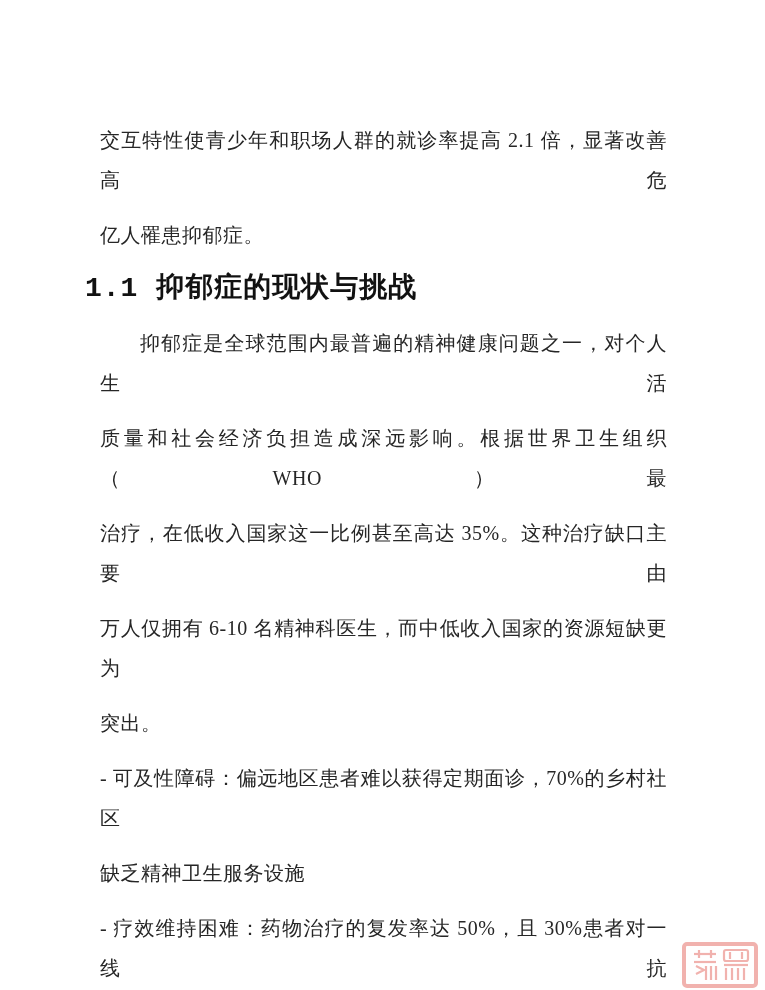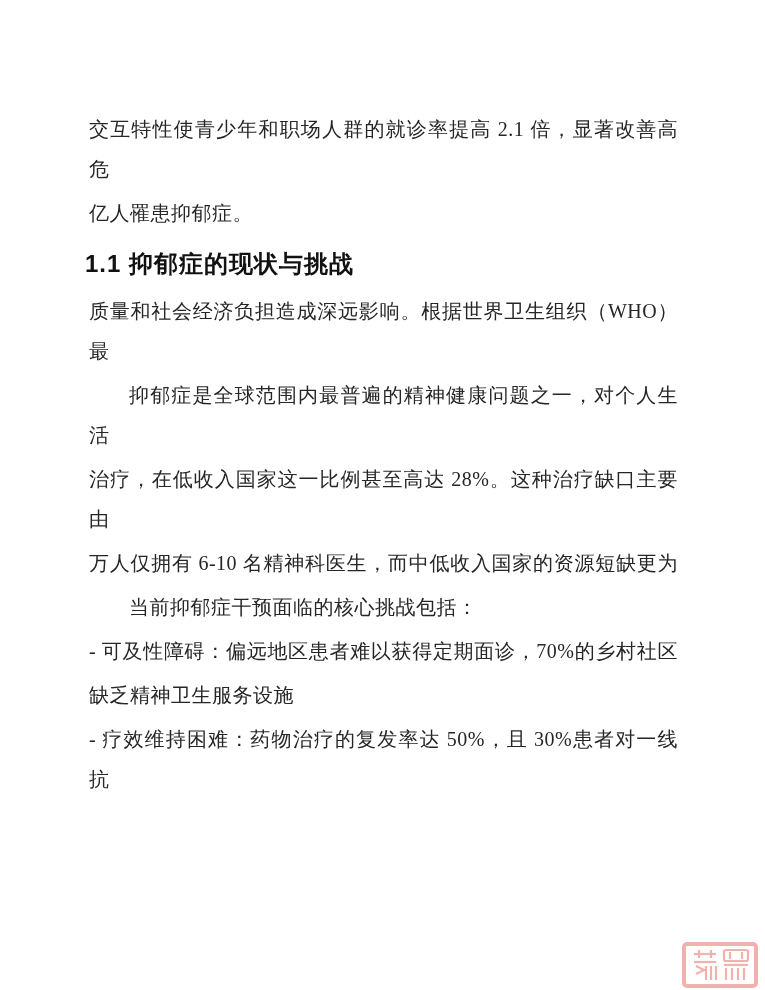--- a/index.html
+++ b/index.html
@@ -11,39 +11,39 @@
     overflow: hidden;
     font-family: "Liberation Serif", serif;
   }
   .doc {
     position: absolute;
     left: 85px;
     top: 105px;
     width: 597px;
   }
   .line {
-    margin: 4px;
+    margin: 15px;
     font-size: 20px;
     line-height: 40px;
     color: #262626;
     letter-spacing: 0.5px;
     text-align: left;
   }
   .line.align-justify {
     text-align: justify;
     text-align-last: justify;
   }
   .line.indent {
     text-indent: 40px;
   }
   .heading {
     margin: 12px 0 8px 0;
-    font-family: Liberation Sans, sans-serif;
+    font-family: Liberation Mono, monospace;
     font-weight: 700;
-    font-size: 24px;
+    font-size: 28px;
     line-height: 38px;
     color: #111111;
     letter-spacing: 1px;
   }
   .stamp {
     position: absolute;
     left: 682px;
     top: 942px;
     width: 76px;
     height: 58px;
@@ -54,25 +54,25 @@
 </head>
 <body>
 
 <div class="page">
 
   <div class="doc">
 
   <p class="line align-justify">交互特性使青少年和职场人群的就诊率提高 2.1 倍，显著改善高危</p>
       <p class="line align-left">亿人罹患抑郁症。</p>
       <h2 class="heading">1.1 抑郁症的现状与挑战</h2>
+      <p class="line align-justify indent">抑郁症是全球范围内最普遍的精神健康问题之一，对个人生活</p>
       <p class="line align-justify">质量和社会经济负担造成深远影响。根据世界卫生组织（WHO）最</p>
-      <p class="line align-justify indent">抑郁症是全球范围内最普遍的精神健康问题之一，对个人生活</p>
-      <p class="line align-justify">治疗，在低收入国家这一比例甚至高达 28%。这种治疗缺口主要由</p>
+      <p class="line align-justify">治疗，在低收入国家这一比例甚至高达 35%。这种治疗缺口主要由</p>
       <p class="line align-justify">万人仅拥有 6-10 名精神科医生，而中低收入国家的资源短缺更为</p>
-      <p class="line align-left indent">当前抑郁症干预面临的核心挑战包括：</p>
+      <p class="line align-left">突出。</p>
       <p class="line align-justify">- 可及性障碍：偏远地区患者难以获得定期面诊，70%的乡村社区</p>
       <p class="line align-left">缺乏精神卫生服务设施</p>
       <p class="line align-justify">- 疗效维持困难：药物治疗的复发率达 50%，且 30%患者对一线抗</p>
     </div>
 
   <div class="stamp">
     <svg width="76" height="58" viewBox="0 0 76 58" xmlns="http://www.w3.org/2000/svg">
       <g>
         <rect x="2" y="2" width="72" height="42" rx="3" fill="none" stroke="#efa5a0" stroke-width="4"></rect>
       </g>

